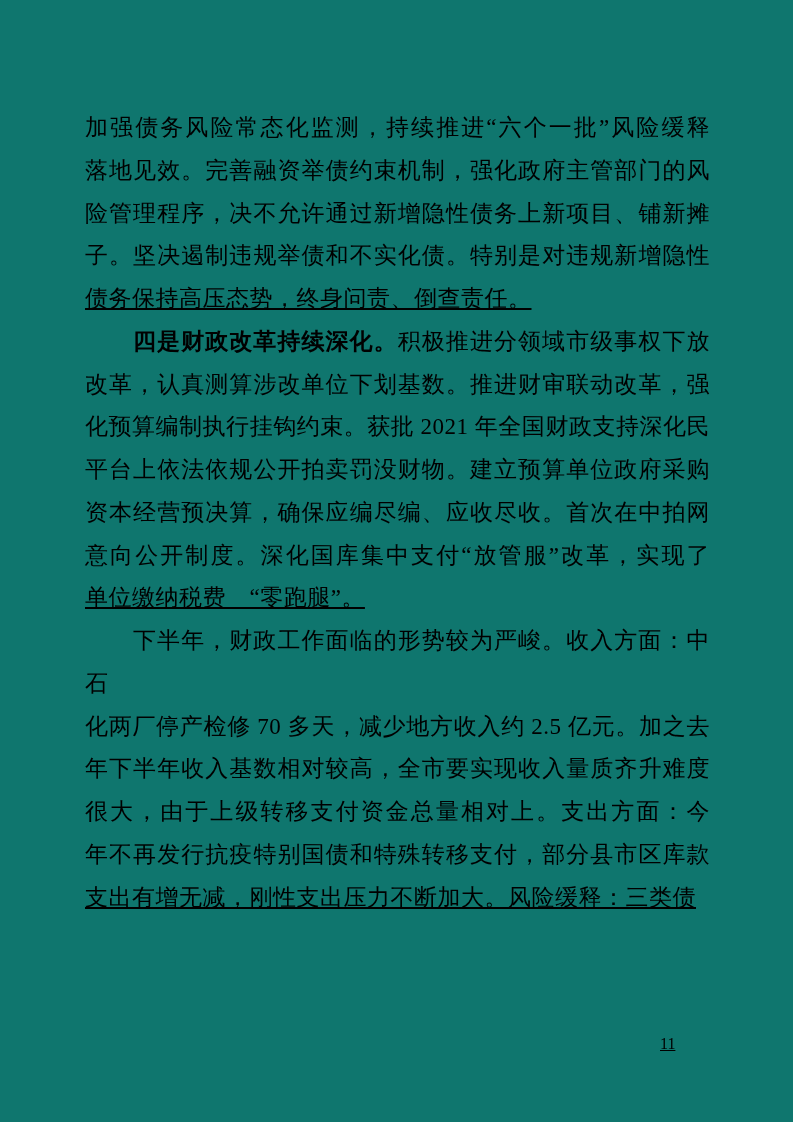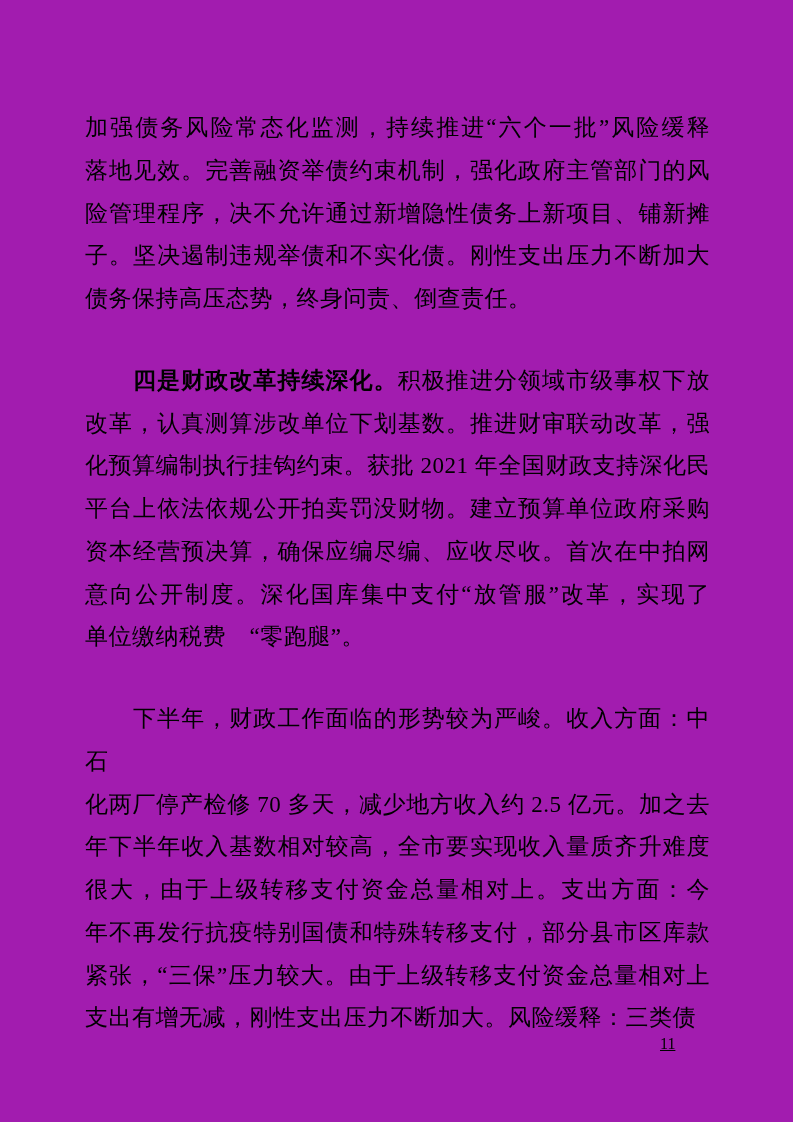--- a/index.html
+++ b/index.html
@@ -13,43 +13,43 @@
     position: relative;
     overflow: hidden;
     font-family: "Liberation Serif", serif;
     color: #000000;
   }
   .page {
     position: absolute;
     left: 0; top: 0;
     width: 793px;
     height: 1122px;
-    background: #a21caf;
+    background: #0f766e;
   }
   .doc-body {
     position: absolute;
     left: 85px;
     top: 107px;
     width: 625px;
   }
   .line {
     font-size: 23px;
     line-height: 42.75px;
     letter-spacing: 0.5px;
     text-align: justify;
     text-align-last: justify;
     color: #000000;
   }
   .line.last {
     text-align: left;
     text-align-last: left;
+    text-decoration: underline;
   }
   .line.indent {
     text-indent: 48px;
-    margin-top: 39px;
   }
   .bold {
     font-weight: bold;
   }
   .page-number {
     position: absolute;
     left: 660px;
     top: 1033px;
     font-size: 16px;
     line-height: 22px;
@@ -58,31 +58,30 @@
   }
 </style>
 </head>
 <body>
 
 <div class="page">
   <div class="doc-body">
       <div class="line"><span>加强债务风险常态化监测，持续推进“六个一批”风险缓释</span></div>
       <div class="line"><span>落地见效。完善融资举债约束机制，强化政府主管部门的风</span></div>
       <div class="line"><span>险管理程序，决不允许通过新增隐性债务上新项目、铺新摊</span></div>
-      <div class="line"><span>子。坚决遏制违规举债和不实化债。刚性支出压力不断加大</span></div>
+      <div class="line"><span>子。坚决遏制违规举债和不实化债。特别是对违规新增隐性</span></div>
       <div class="line last"><span>债务保持高压态势，终身问责、倒查责任。</span></div>
       <div class="line indent"><span class="bold">四是财政改革持续深化。</span><span>积极推进分领域市级事权下放</span></div>
       <div class="line"><span>改革，认真测算涉改单位下划基数。推进财审联动改革，强</span></div>
       <div class="line"><span>化预算编制执行挂钩约束。获批 2021 年全国财政支持深化民</span></div>
       <div class="line"><span>平台上依法依规公开拍卖罚没财物。建立预算单位政府采购</span></div>
       <div class="line"><span>资本经营预决算，确保应编尽编、应收尽收。首次在中拍网</span></div>
       <div class="line"><span>意向公开制度。深化国库集中支付“放管服”改革，实现了</span></div>
       <div class="line last"><span>单位缴纳税费　“零跑腿”。</span></div>
       <div class="line indent"><span>下半年，财政工作面临的形势较为严峻。收入方面：中石</span></div>
       <div class="line"><span>化两厂停产检修 70 多天，减少地方收入约 2.5 亿元。加之去</span></div>
       <div class="line"><span>年下半年收入基数相对较高，全市要实现收入量质齐升难度</span></div>
       <div class="line"><span>很大，由于上级转移支付资金总量相对上。支出方面：今</span></div>
       <div class="line"><span>年不再发行抗疫特别国债和特殊转移支付，部分县市区库款</span></div>
-      <div class="line"><span>紧张，“三保”压力较大。由于上级转移支付资金总量相对上</span></div>
       <div class="line last"><span>支出有增无减，刚性支出压力不断加大。风险缓释：三类债</span></div>
     </div>
   <div class="page-number">11</div>
 </div>
 
 </body></html>

